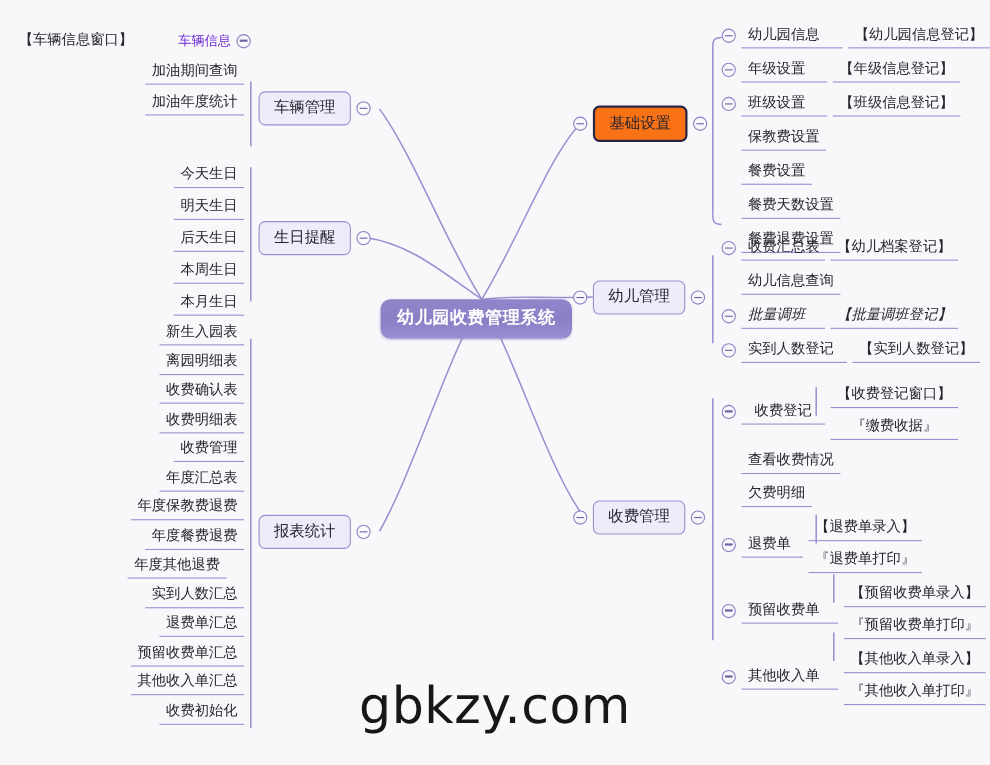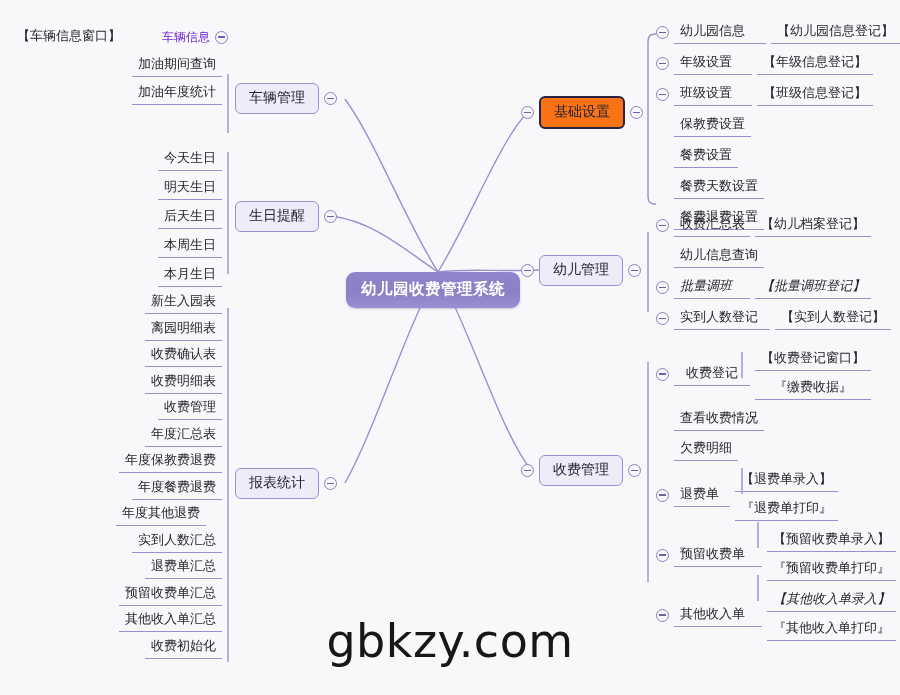--- a/index.html
+++ b/index.html
@@ -257,21 +257,21 @@
       <span style="display:inline-block;">
         <span class="leaf3" style="display:block; margin-bottom:6px; text-align:center;">【预留收费单录入】</span>
         <span class="leaf3" style="display:block; text-align:center;">『预留收费单打印』</span>
       </span>
     </div>
 
     <div class="row" style="margin-top:8px;">
       <span class="toggle"></span>
       <span class="leaf" style="width:88px;">其他收入单</span>
       <span style="display:inline-block;">
-        <span class="leaf3" style="display:block; margin-bottom:6px; text-align:center;font-style:italic;">【其他收入单录入】</span>
+        <span class="leaf3" style="display:block; margin-bottom:6px; text-align:center;">【其他收入单录入】</span>
         <span class="leaf3" style="display:block; text-align:center;">『其他收入单打印』</span>
       </span>
     </div>
   </div>
 
   <div class="node" style="left:235px; top:83px;">
     <div class="row">
       <span class="branch">车辆管理</span>
       <span class="toggle"></span>
     </div>

